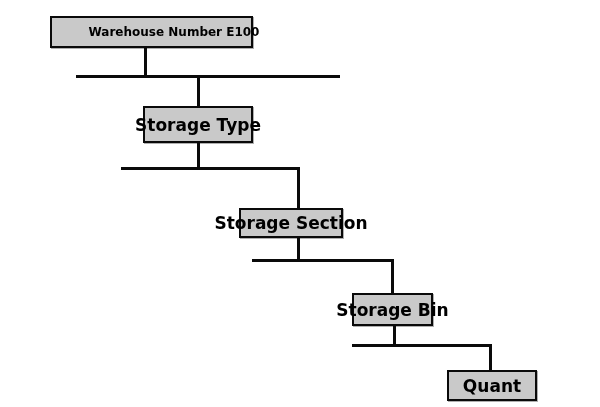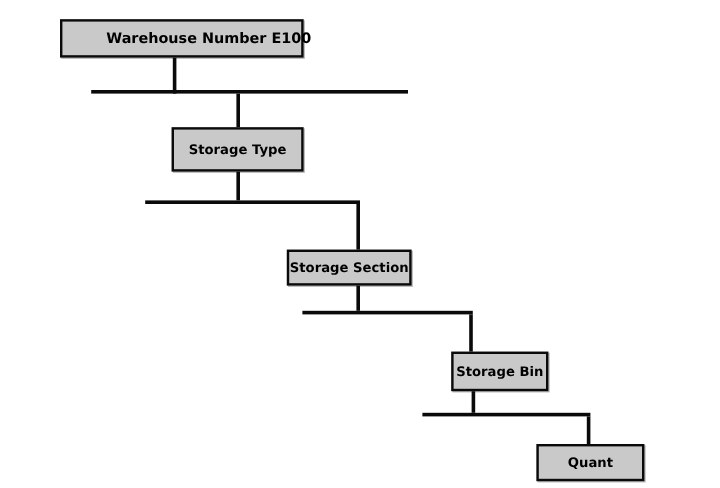--- a/index.html
+++ b/index.html
@@ -18,35 +18,35 @@
   .node {
     position: absolute;
     box-sizing: border-box;
     background: var(--node-fill, #c9c9c9);
     border: 2px solid var(--node-border, #0a0a0a);
     box-shadow: 1px 1px 0 rgba(110,110,110,0.55);
     display: flex;
     align-items: center;
     justify-content: center;
     font-weight: bold;
-    font-size: 11px;
+    font-size: 17px;
     color: var(--label-text, #000000);
     white-space: nowrap;
     text-align: center;
   }
   .line {
     position: absolute;
     background: var(--connector, #0a0a0a);
   }
 
   
   #n-warehouse       { left: 50px;  top: 16px;  width: 203px; height: 32px; font-size: 12px; padding-left: 45px; }
   #n-storage-type    { left: 143px; top: 106px; width: 110px; height: 37px; }
   #n-storage-section { left: 239px; top: 208px; width: 104px; height: 30px; }
-  #n-storage-bin     { left: 352px; top: 293px; width: 81px;  height: 33px; margin-left: 24px; }
+  #n-storage-bin     { left: 352px; top: 293px; width: 81px;  height: 33px; }
   #n-quant           { left: 447px; top: 370px; width: 90px;  height: 31px; }
 
   
   #c1v1 { left: 144px; top: 48px;  width: 3px;   height: 30px; }
   #c1h  { left: 76px;  top: 75px;  width: 264px; height: 3px;  }
   #c1v2 { left: 197px; top: 78px;  width: 3px;   height: 28px; }
 
   #c2v1 { left: 197px; top: 143px; width: 3px;   height: 24px; }
   #c2h  { left: 121px; top: 167px; width: 179px; height: 3px;  }
   #c2v2 { left: 297px; top: 170px; width: 3px;   height: 38px; }

